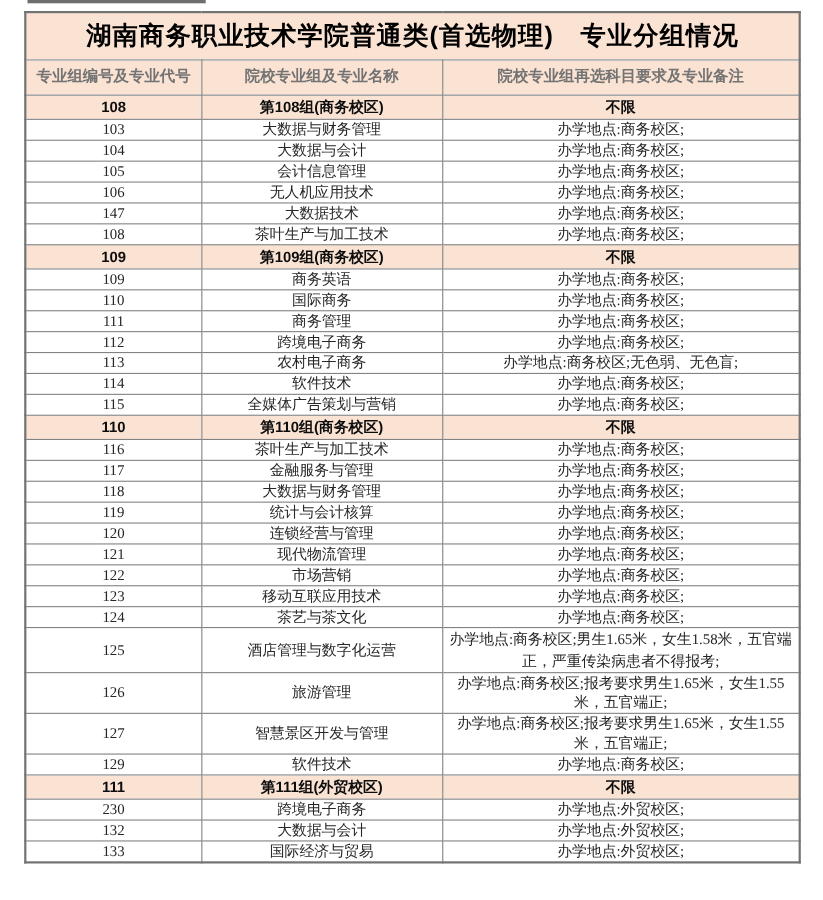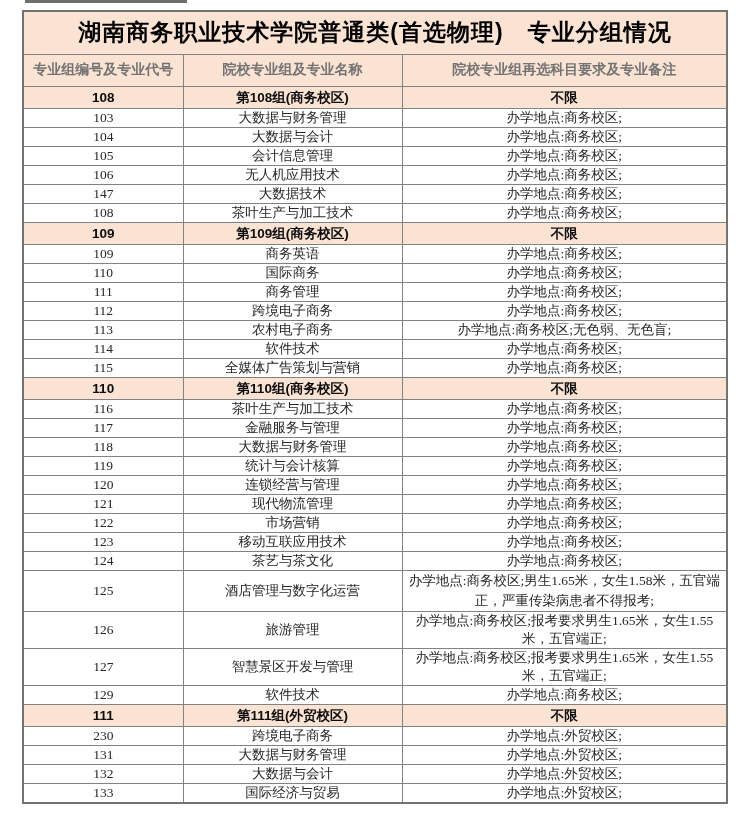--- a/index.html
+++ b/index.html
@@ -239,25 +239,20 @@
         <td>111</td>
         <td>第111组(外贸校区)</td>
         <td>不限</td>
       </tr>
       <tr>
         <td>230</td>
         <td>跨境电子商务</td>
         <td>办学地点:外贸校区;</td>
       </tr>
       <tr>
-        <td>131</td>
-        <td>大数据与财务管理</td>
-        <td>办学地点:外贸校区;</td>
-      </tr>
-      <tr>
         <td>132</td>
         <td>大数据与会计</td>
         <td>办学地点:外贸校区;</td>
       </tr>
       <tr>
         <td>133</td>
         <td>国际经济与贸易</td>
         <td>办学地点:外贸校区;</td>
       </tr>
     </tbody>

